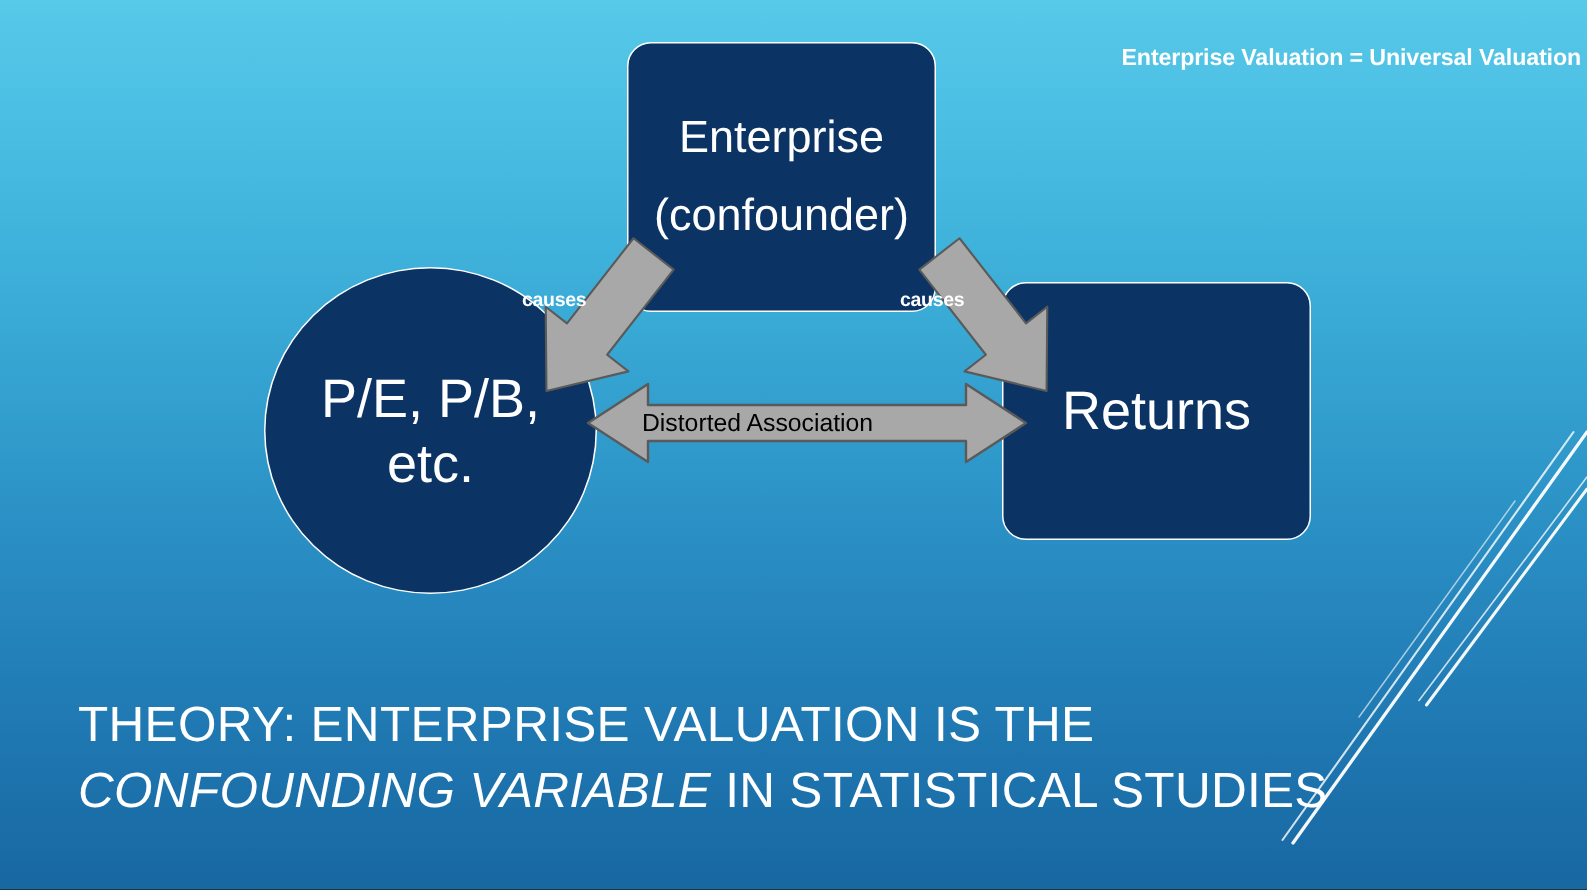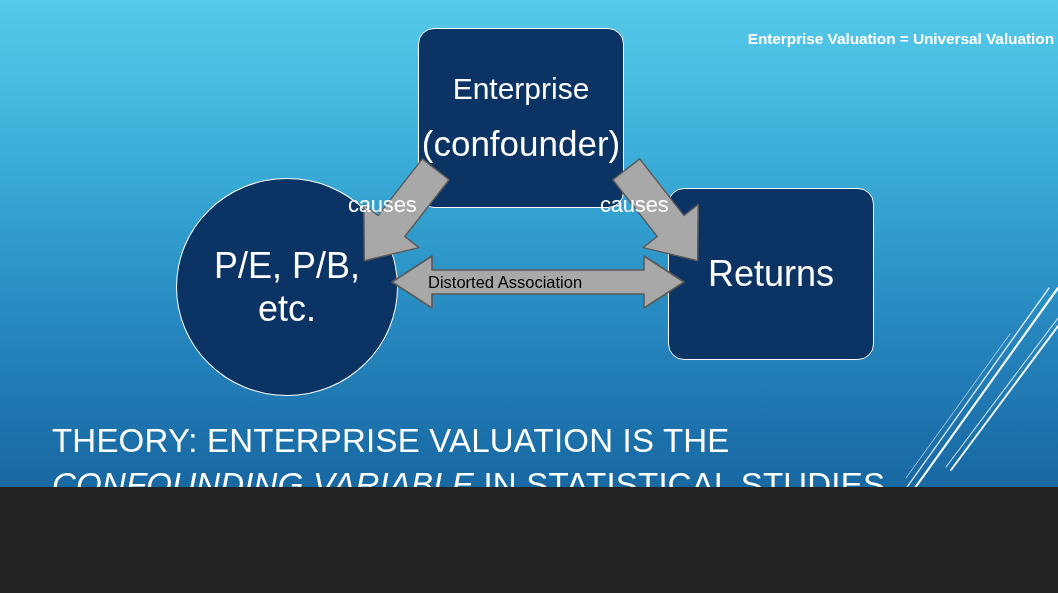--- a/index.html
+++ b/index.html
@@ -3,21 +3,21 @@
 <meta charset="utf-8">
 <style>
   html, body {
     margin: 0;
     padding: 0;
     background: #222;
   }
   #slide {
     position: relative;
     width: 1058px;
-    height: 487px;
+    height: 593px;
     overflow: hidden;
     font-family: "Liberation Sans", sans-serif;
     background: linear-gradient(180deg,
         #57c9e9 0%,
         #4cc0e4 12%,
         #3fb2db 28%,
         #33a0cf 45%,
         #2a8fc4 60%,
         #2380b8 74%,
         #1d73ad 87%,
@@ -65,21 +65,21 @@
     border-radius: 16px;
     z-index: 4;
   }
   #confounder-box .line1,
   #confounder-box .line2 {
     font-size: 30px;
     line-height: 1.15;
     font-weight: 400;
   }
   #confounder-box .sub {
-    font-size: 35px;
+    font-size: 30px;
     line-height: 1.15;
     margin-top: 18px;
     font-weight: 400;
   }
 
   #metrics-circle {
     left: 176px;
     top: 178px;
     width: 222px;
     height: 218px;
@@ -114,22 +114,22 @@
     overflow: visible;
     pointer-events: none;
   }
   #arrow-left-svg  { left: 330px; top: 160px; z-index: 5; }
   #arrow-right-svg { left: 592px; top: 160px; z-index: 5; }
   #arrow-assoc-svg { left: 392px; top: 250px; z-index: 5; }
 
   .causes-label {
     position: absolute;
     color: #ffffff;
-    font-size: 22px;
-    font-weight: normal;
+    font-size: 13px;
+    font-weight: bold;
     z-index: 7;
     white-space: nowrap;
     letter-spacing: -0.2px;
   }
   #causes-left  { left: 348px; top: 192px; }
   #causes-right { left: 600px; top: 192px; }
 
   .assoc-label {
     position: absolute;
     left: 428px;
@@ -140,21 +140,21 @@
     font-size: 16.5px;
     font-weight: 400;
     z-index: 7;
     white-space: nowrap;
   }
 
   
   #caption {
     position: absolute;
     left: 52px;
-    top: 419px;
+    top: 461px;
     width: 900px;
     color: #ffffff;
     font-size: 33px;
     line-height: 1.33;
     font-weight: 300;
     letter-spacing: 0.2px;
     z-index: 6;
   }
   #caption .em {
     font-style: italic;

